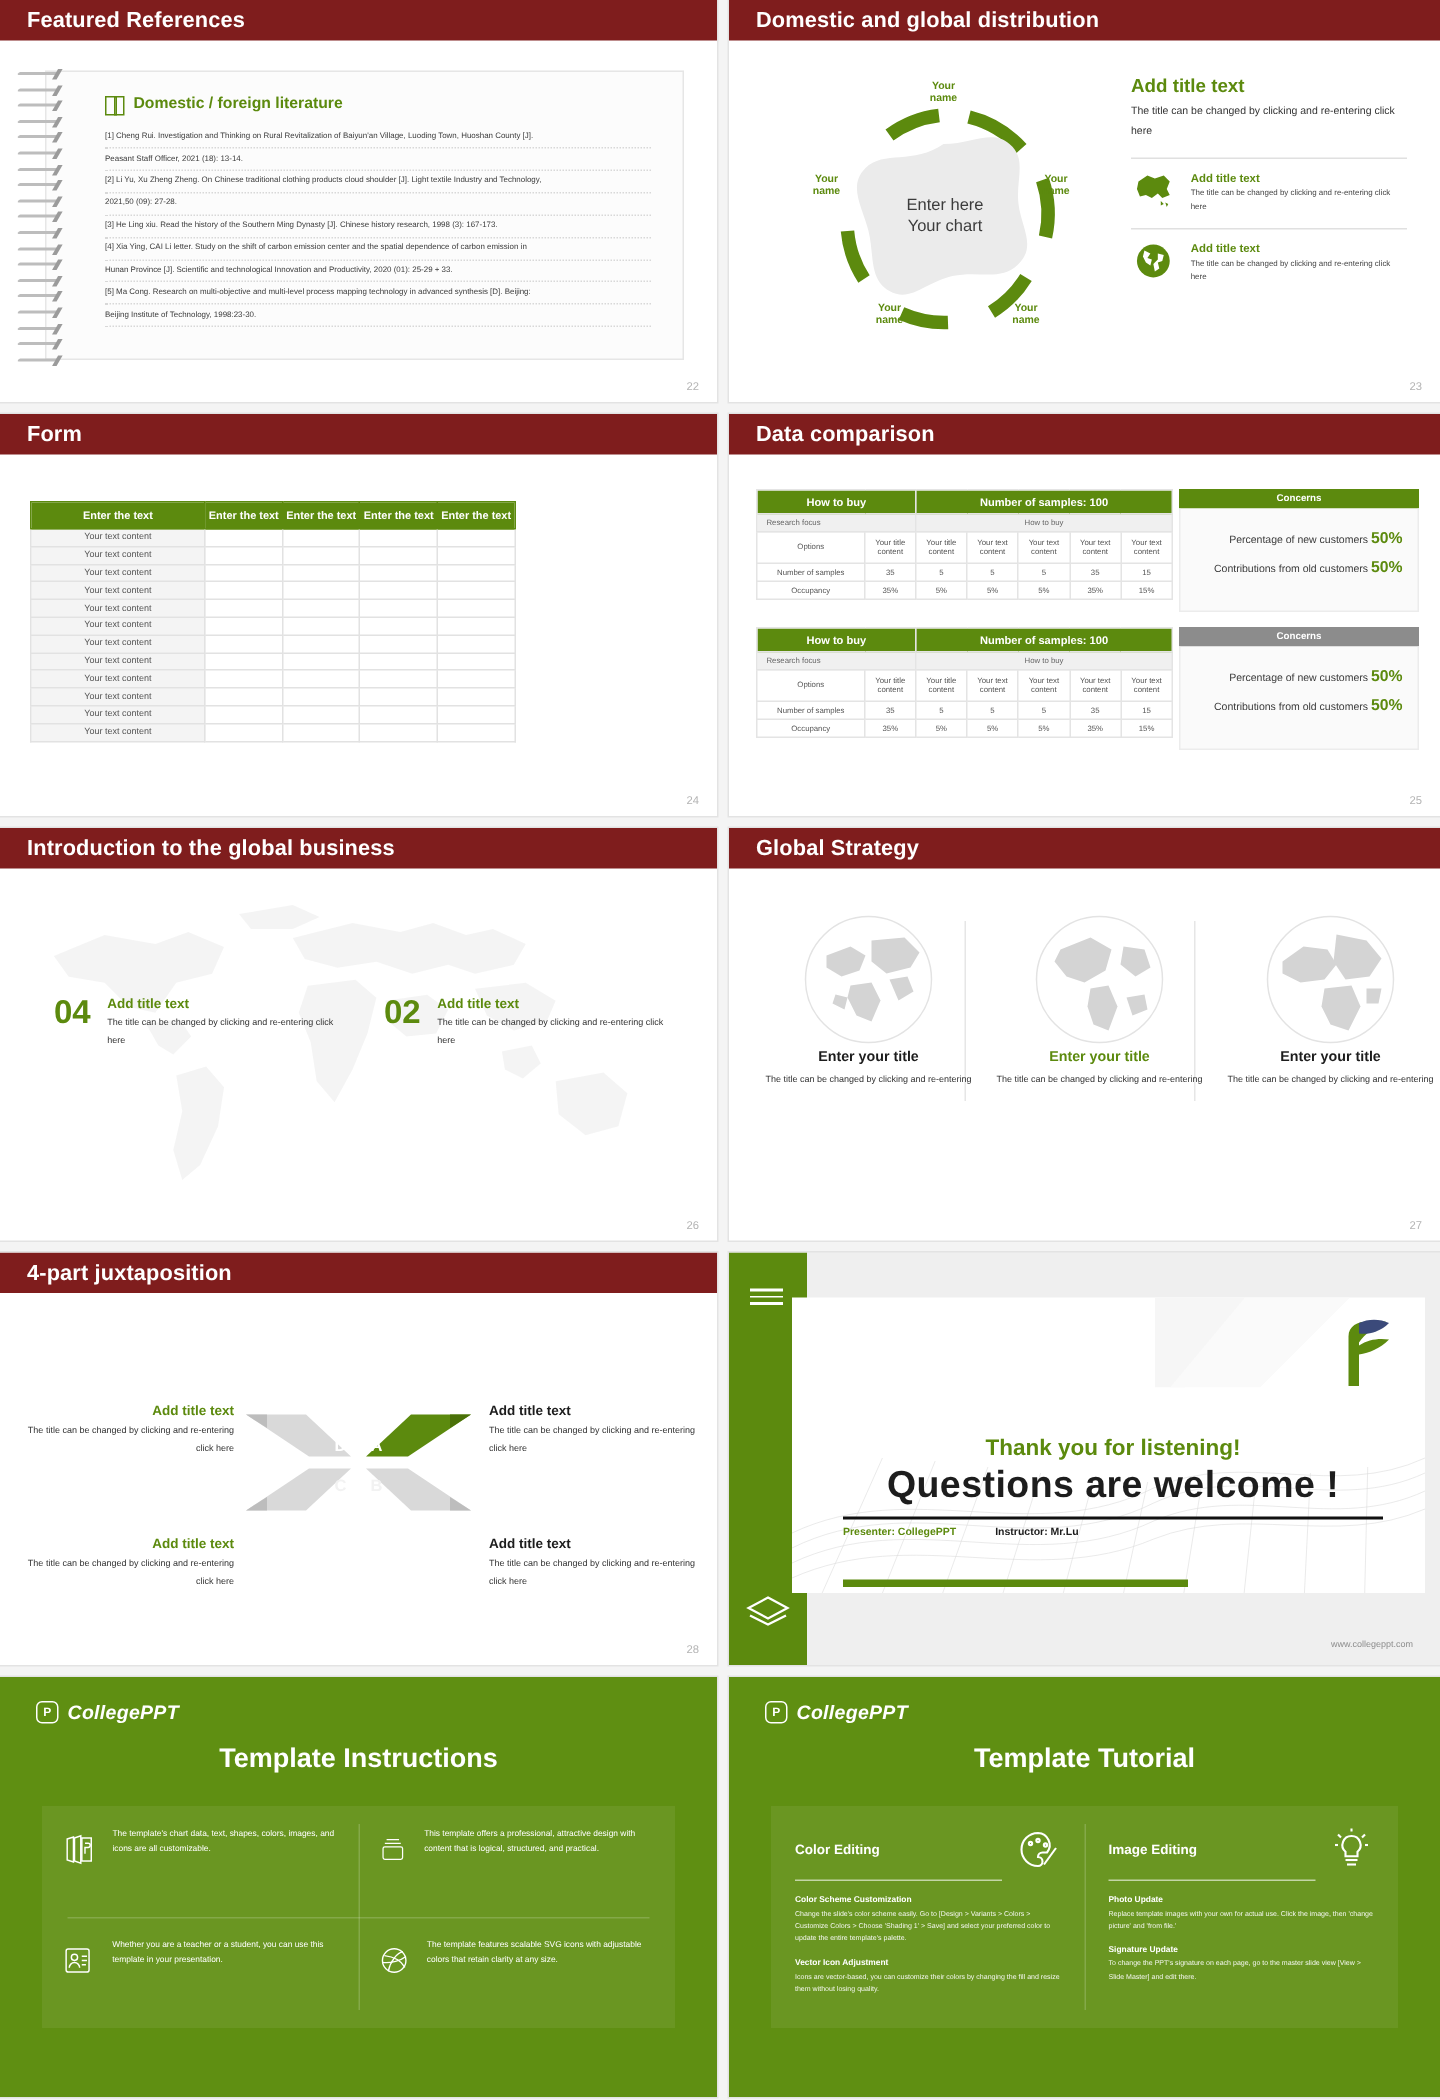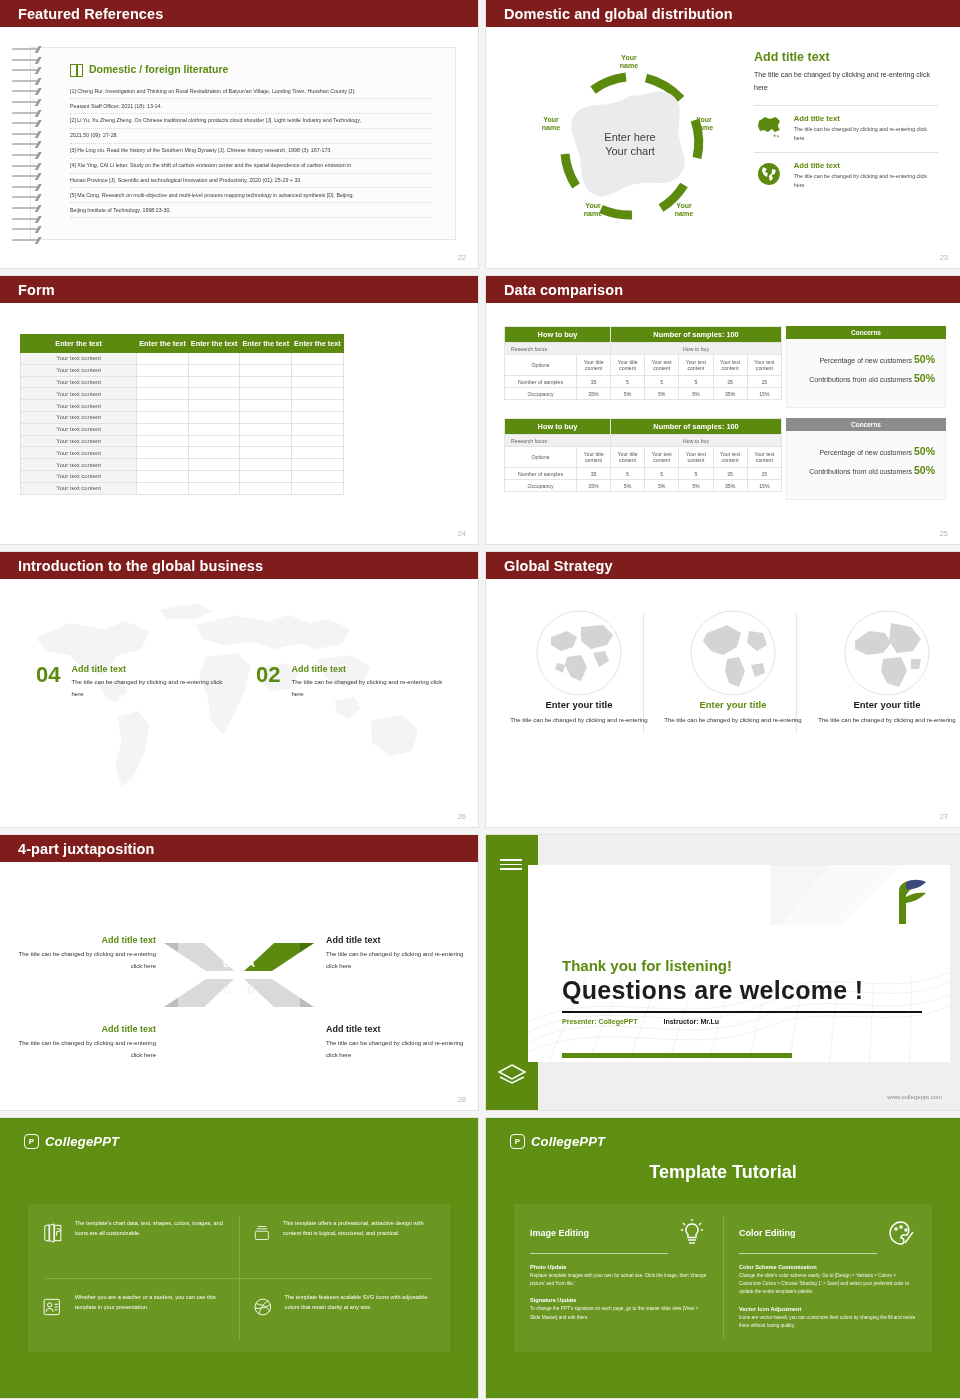--- a/index.html
+++ b/index.html
@@ -77,21 +77,21 @@
   .gcol .gt { font-size:9.5px; font-weight:bold; }
   .gcol .gp { font-size:6px; color:#333; line-height:1.95; margin-top:5px; }
   .vdiv { position:absolute; top:62px; width:1px; height:120px; background:#e6e6e6; }
 
   
   .qtxt { position:absolute; width:140px; }
   .qtxt .qh { font-size:9px; font-weight:bold; }
   .qtxt .qp { font-size:6px; color:#333; line-height:1.95; margin-top:4px; }
 
   
-  .tyslide { background:#efefef; }
+  .tyslide { background:#efefef;text-align:center; }
   .tyrail { position:absolute; left:0; top:0; width:52px; height:100%; background:#5c8a0e; }
   .tycard { position:absolute; left:42px; top:30px; right:10px; bottom:48px; background:#fff; overflow:hidden; }
   .tyh1 { color:#5c8a0e; font-size:15px; font-weight:bold; }
   .tyh2 { color:#1d1d1d; font-size:25px; font-weight:bold; letter-spacing:.3px; margin-top:2px; }
   .tyrule { height:1.6px; background:#111; margin:6px 0 5px; }
   .typres { font-size:7px; font-weight:bold; display:flex; gap:26px; }
   .tyurl { position:absolute; right:18px; bottom:10px; font-size:6px; color:#8d8d8d; }
 
   
   .gslide { background:#5f8f12; }
@@ -631,20 +631,21 @@
       <div style="position:absolute;left:34px;bottom:4px;width:230px;height:5px;background:#5c8a0e;"></div>
     </div>
     <div class="tyurl">www.collegeppt.com</div>
   </div>
 
   <div class="slide gslide" style="left:0;top:1118px;width:478px;height:280px;">
     <div class="glogo">
       <span class="lg">P</span>
       <span class="lt">CollegePPT</span>
     </div>
+    <div class="gtitle">Template Instructions</div>
     <div class="gpanel" style="grid-template-columns:1fr 1fr;grid-template-rows:1fr 1fr;">
       <div class="gsep-v"></div>
       <div class="gsep-h"></div>
 
       <div class="gcell">
         <svg width="30" height="30" viewBox="0 0 30 30" class="ico">
           <path d="M4,5 L10,3 L10,27 L4,25 Z"></path>
             <path d="M11,4 L17,2 L17,28 L11,26 Z"></path>
           <rect x="18" y="4" width="9" height="22"></rect>
             <path d="M21,9 h3 a2,2 0 0 1 0,4 h-3 v6"></path>
@@ -686,20 +687,38 @@
   </div>
 
   <div class="slide gslide" style="left:486px;top:1118px;width:474px;height:280px;">
     <div class="glogo">
       <span class="lg">P</span>
       <span class="lt">CollegePPT</span>
     </div>
     <div class="gtitle">Template Tutorial</div>
     <div class="gpanel" style="grid-template-columns:1fr 1fr;">
       <div class="gsep-v"></div>
+
+      <div style="padding:14px 16px;">
+        <div class="tuthead">
+          <span class="th">Color Editing</span>
+          <svg width="30" height="30" viewBox="0 0 30 30" class="ico">
+            <path d="M15,4 A11,11 0 1 0 15,26 a3,3 0 0 0 0,-6 a3,3 0 0 1 3,-3 h3 A8,8 0 0 0 15,4 Z"></path>
+            <circle cx="10" cy="11" r="1.1"></circle>
+              <circle cx="15" cy="9" r="1.1"></circle>
+              <circle cx="20" cy="12" r="1.1"></circle>
+            <line x1="19" y1="25" x2="27" y2="14"></line>
+          </svg>
+        </div>
+        <div class="tutline"></div>
+        <div class="tutsub">Color Scheme Customization</div>
+        <div class="tutp">Change the slide's color scheme easily. Go to [Design &gt; Variants &gt; Colors &gt; Customize Colors &gt; Choose 'Shading 1' &gt; Save] and select your preferred color to update the entire template's palette.</div>
+        <div class="tutsub">Vector Icon Adjustment</div>
+        <div class="tutp">Icons are vector-based, you can customize their colors by changing the fill and resize them without losing quality.</div>
+      </div>
 
       <div style="padding:14px 16px;">
         <div class="tuthead">
           <span class="th">Image Editing</span>
           <svg width="30" height="30" viewBox="0 0 30 30" class="ico">
             <path d="M15,6 a6,6 0 0 1 4,10.5 v3 h-8 v-3 A6,6 0 0 1 15,6 Z"></path>
             <line x1="11" y1="22" x2="19" y2="22"></line>
               <line x1="12" y1="25" x2="18" y2="25"></line>
             <line x1="15" y1="1" x2="15" y2="3"></line>
               <line x1="4" y1="12" x2="6" y2="12"></line>
@@ -707,34 +726,16 @@
               <line x1="6" y1="5" x2="8" y2="7"></line>
             <line x1="24" y1="5" x2="22" y2="7"></line>
           </svg>
         </div>
         <div class="tutline"></div>
         <div class="tutsub">Photo Update</div>
         <div class="tutp">Replace template images with your own for actual use. Click the image, then 'change picture' and 'from file.'</div>
         <div class="tutsub">Signature Update</div>
         <div class="tutp">To change the PPT's signature on each page, go to the master slide view [View &gt; Slide Master] and edit there.</div>
       </div>
-
-      <div style="padding:14px 16px;">
-        <div class="tuthead">
-          <span class="th">Color Editing</span>
-          <svg width="30" height="30" viewBox="0 0 30 30" class="ico">
-            <path d="M15,4 A11,11 0 1 0 15,26 a3,3 0 0 0 0,-6 a3,3 0 0 1 3,-3 h3 A8,8 0 0 0 15,4 Z"></path>
-            <circle cx="10" cy="11" r="1.1"></circle>
-              <circle cx="15" cy="9" r="1.1"></circle>
-              <circle cx="20" cy="12" r="1.1"></circle>
-            <line x1="19" y1="25" x2="27" y2="14"></line>
-          </svg>
-        </div>
-        <div class="tutline"></div>
-        <div class="tutsub">Color Scheme Customization</div>
-        <div class="tutp">Change the slide's color scheme easily. Go to [Design &gt; Variants &gt; Colors &gt; Customize Colors &gt; Choose 'Shading 1' &gt; Save] and select your preferred color to update the entire template's palette.</div>
-        <div class="tutsub">Vector Icon Adjustment</div>
-        <div class="tutp">Icons are vector-based, you can customize their colors by changing the fill and resize them without losing quality.</div>
-      </div>
     </div>
   </div>
 
 </div>
 
 </body></html>

